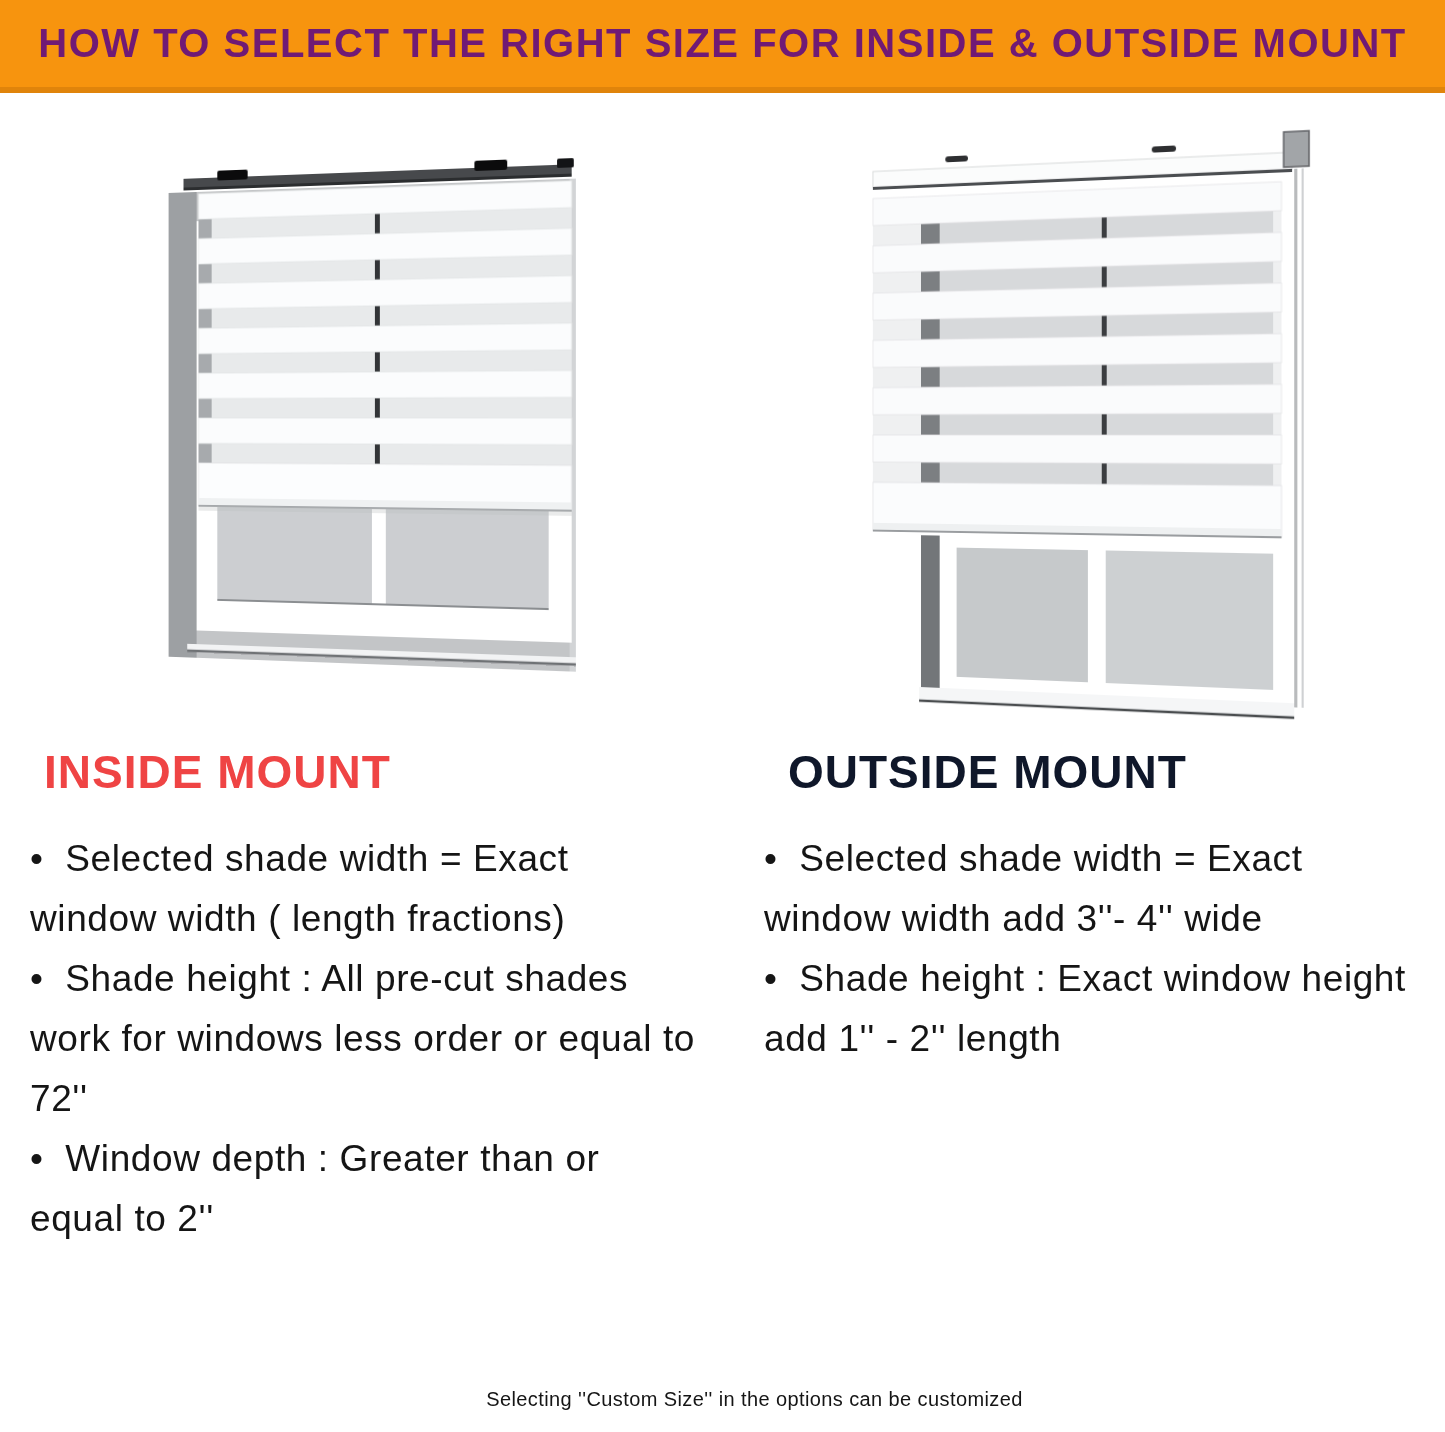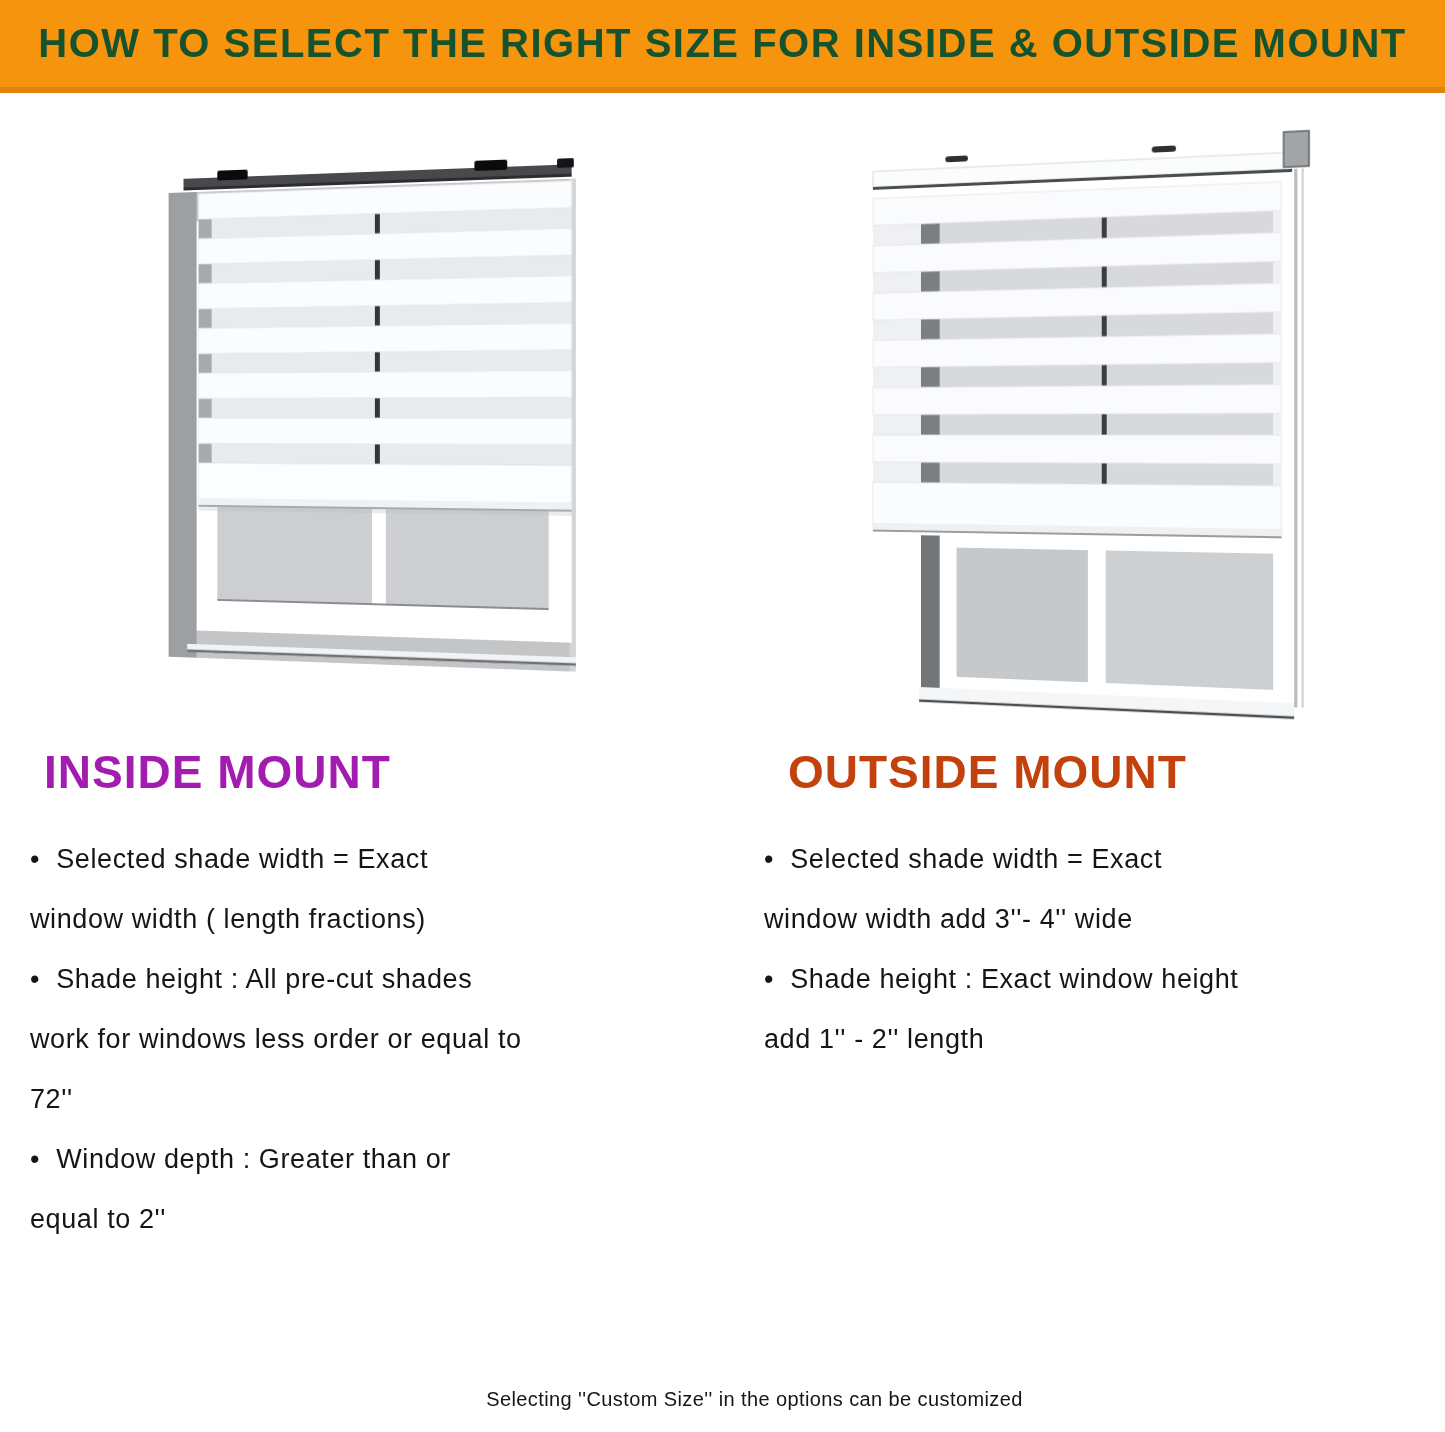--- a/index.html
+++ b/index.html
@@ -25,34 +25,34 @@
     transform:perspective(1050px) rotateY(-10deg);}
   
   .col{position:absolute;top:746px;}
   .col-inside{left:30px;width:690px;}
   .col-outside{left:764px;width:665px;}
   .col h2{
     margin:0;font-size:46px;font-weight:700;letter-spacing:1px;line-height:52px;
   }
   .col-inside h2{margin-left:14px;}
   .col-outside h2{margin-left:24px;}
-  .bullets{margin-top:31px;font-size:27px;line-height:60px;letter-spacing:0.6px;}
+  .bullets{margin-top:31px;font-size:37px;line-height:60px;letter-spacing:0.6px;}
   .bullets .line{white-space:pre;}
   
   .footer{
     position:absolute;left:0;top:1388px;width:100%;text-align:center;
     font-size:20px;letter-spacing:0.4px;padding-left:32px;
   }
 </style>
 </head>
 <body>
 
 <div class="page">
 
-  <header class="banner" style="background-color: rgb(247, 148, 14); color: #14532d;">
+  <header class="banner" style="background-color: rgb(247, 148, 14); color: #701a75;">
     <h1>HOW TO SELECT THE RIGHT SIZE FOR INSIDE &amp; OUTSIDE MOUNT</h1>
   </header>
 
   <div class="fig fig-inside">
     <svg viewBox="0 0 420 540" width="420" height="540">
 
       <rect x="4" y="36" width="412" height="478" fill="#c3c5c7"></rect>
       <rect x="4" y="36" width="30" height="478" fill="#9da0a3"></rect>
       <rect x="410" y="36" width="6" height="478" fill="#d2d4d6"></rect>
 
@@ -188,34 +188,34 @@
         <rect x="6" y="297" width="416" height="28"></rect>
       </g>
 
       <rect x="6" y="346" width="416" height="50" fill="#fbfcfd" stroke="#e1e2e4" stroke-width="0.8"></rect>
       <rect x="6" y="388" width="416" height="8" fill="#eef0f1"></rect>
       <line x1="6" y1="396" x2="422" y2="396" stroke="#9a9da0" stroke-width="2"></line>
     </svg>
   </div>
 
   <section class="col col-inside">
-    <h2 style="color: #a21caf;">INSIDE MOUNT</h2>
+    <h2 style="color: #ef4444;">INSIDE MOUNT</h2>
     <div class="bullets">
         <div class="line">•  Selected shade width = Exact</div>
         <div class="line">window width ( length fractions)</div>
         <div class="line">•  Shade height : All pre-cut shades</div>
         <div class="line">work for windows less order or equal to</div>
         <div class="line">72''</div>
         <div class="line">•  Window depth : Greater than or</div>
         <div class="line">equal to 2''</div>
       </div>
   </section>
 
   <section class="col col-outside">
-    <h2 style="color: #c2410c;">OUTSIDE MOUNT</h2>
+    <h2 style="color: #0f172a;">OUTSIDE MOUNT</h2>
     <div class="bullets">
         <div class="line">•  Selected shade width = Exact</div>
         <div class="line">window width add 3''- 4'' wide</div>
         <div class="line">•  Shade height : Exact window height</div>
         <div class="line">add 1'' - 2'' length</div>
       </div>
   </section>
 
   <footer class="footer">
     <span>Selecting ''Custom Size'' in the options can be customized</span>

